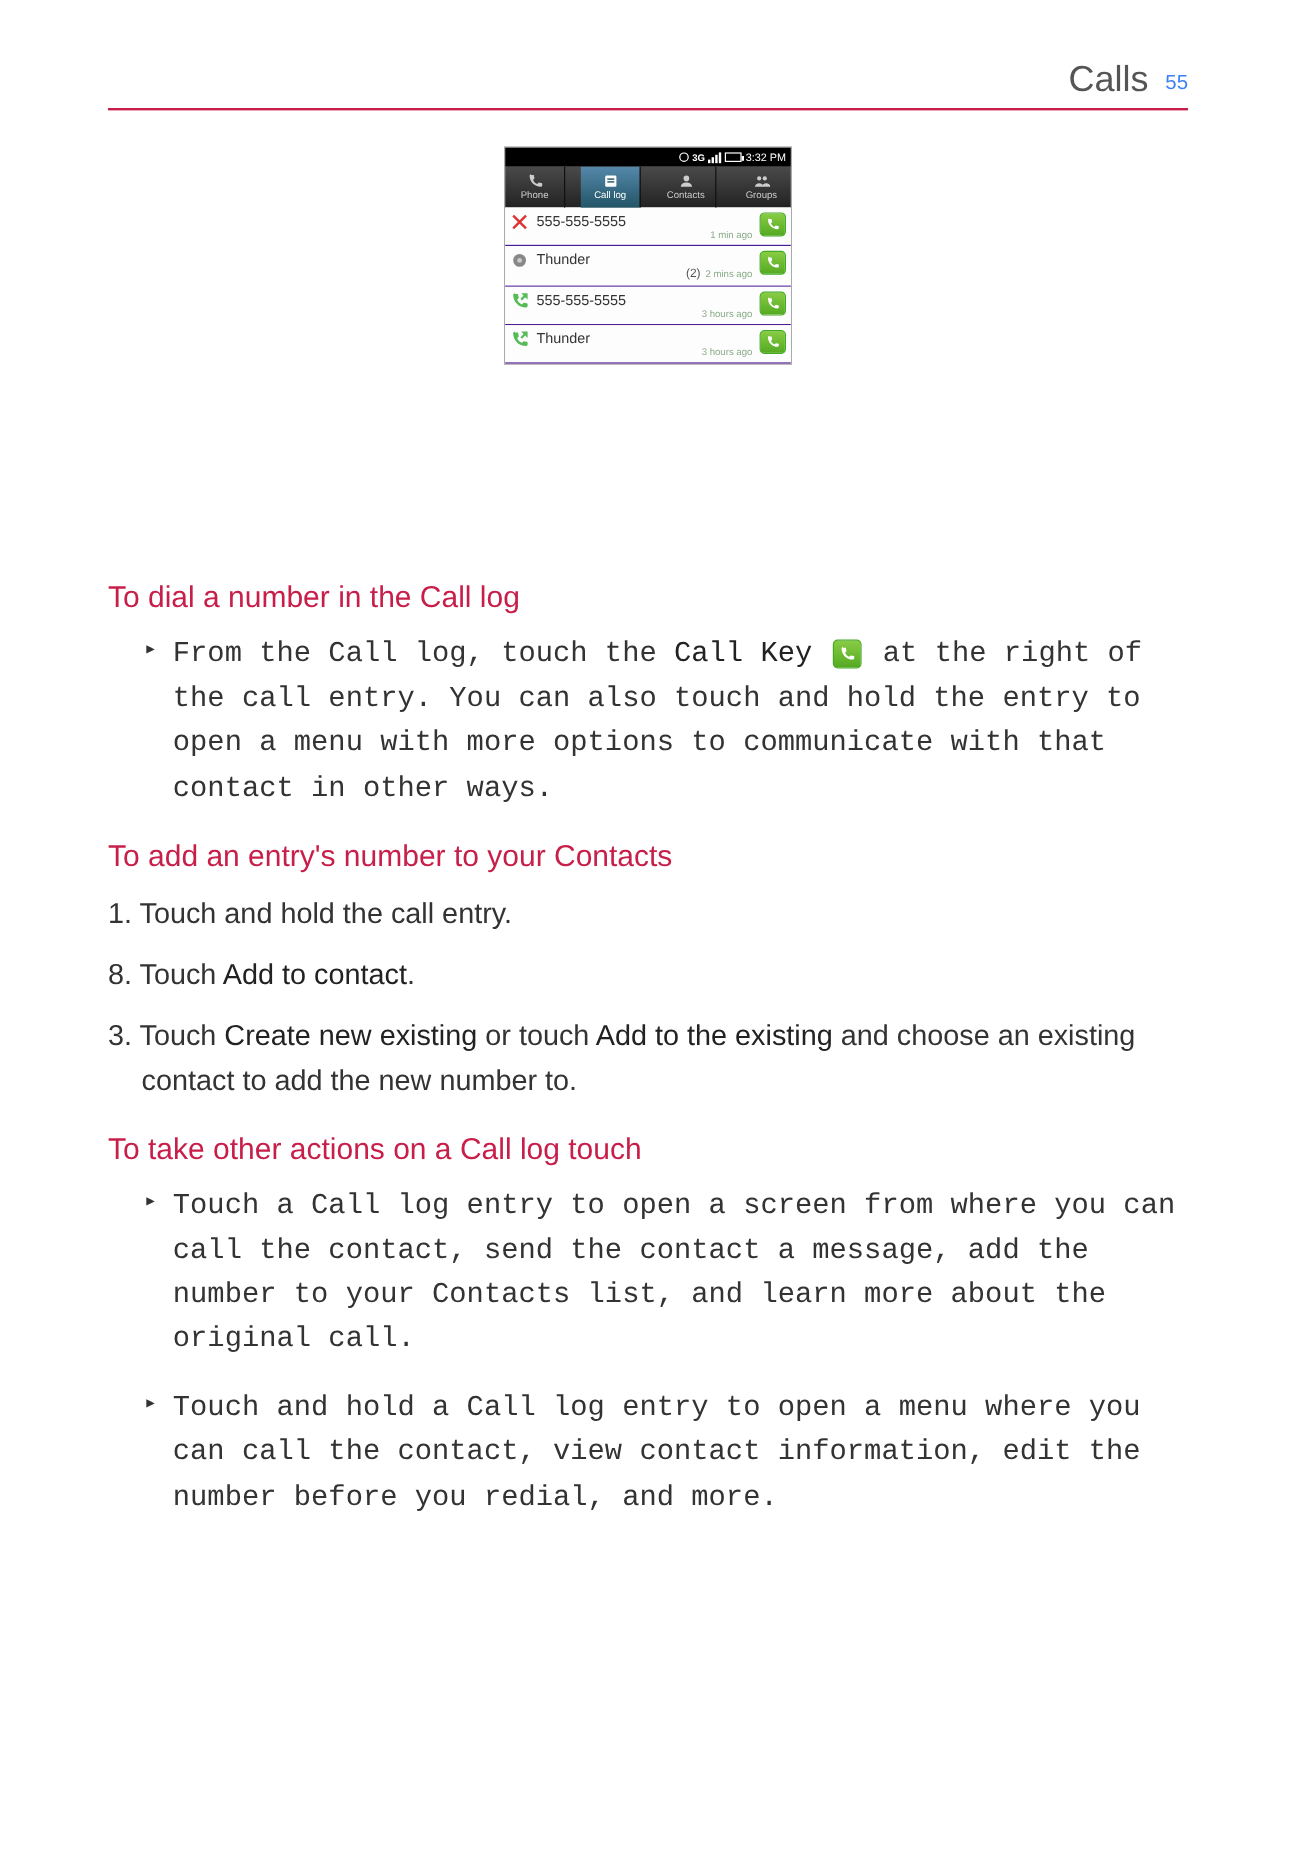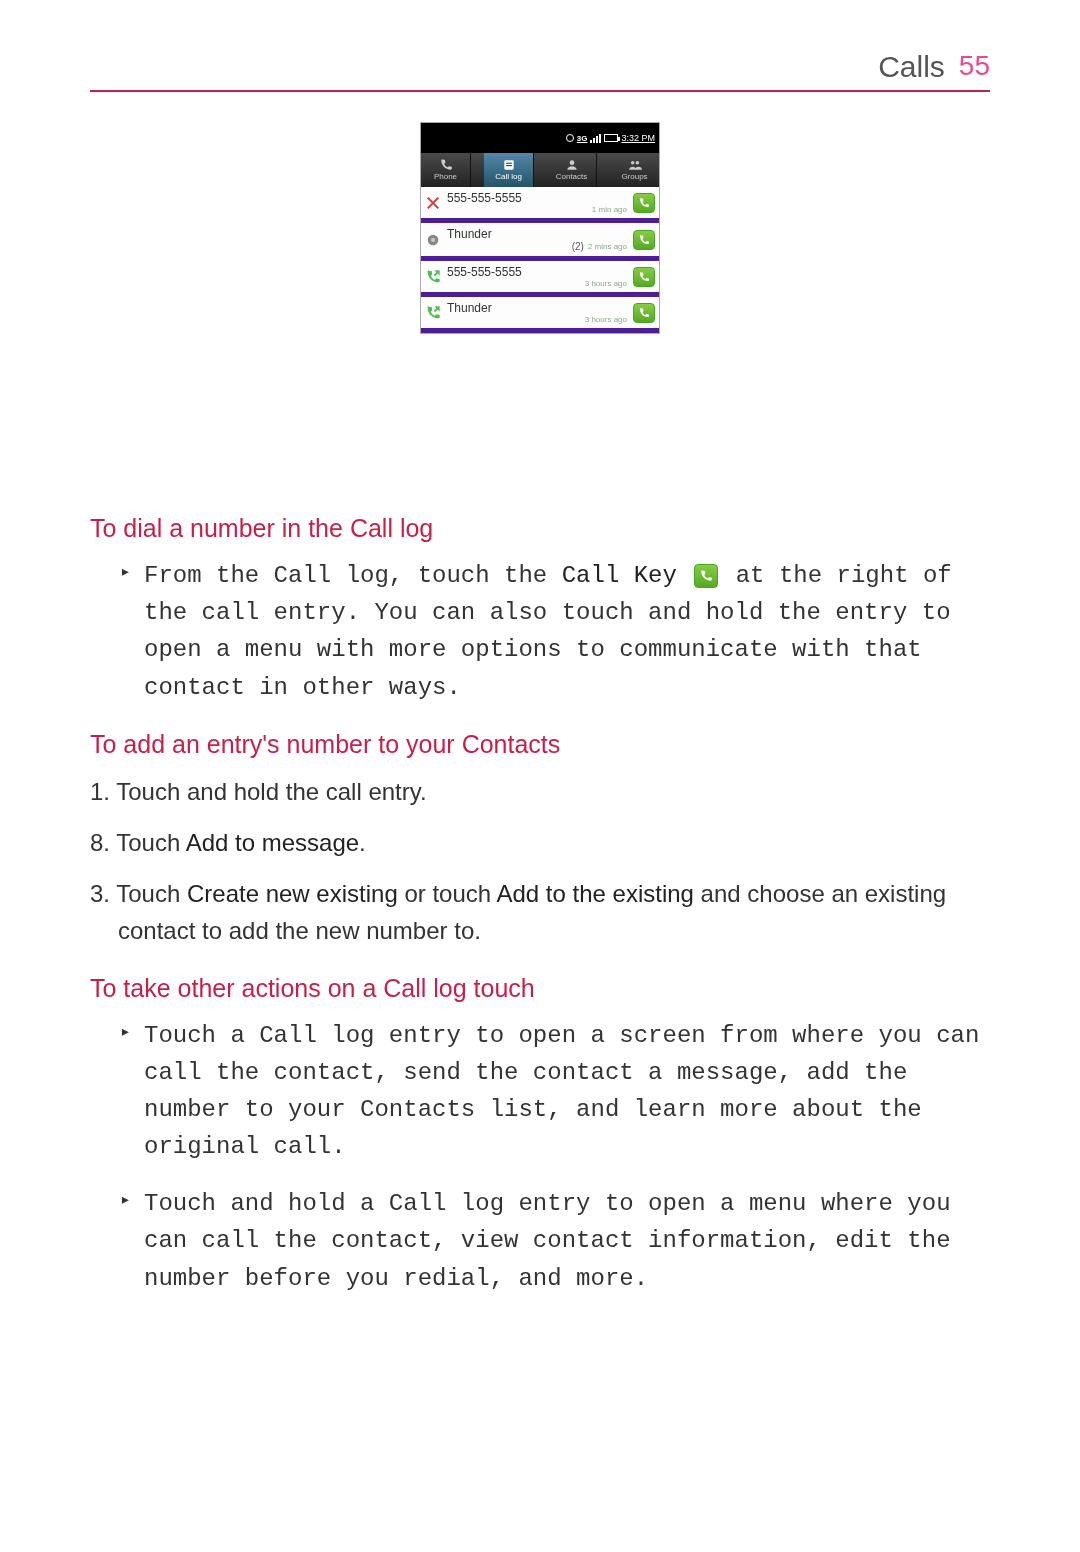--- a/index.html
+++ b/index.html
@@ -22,44 +22,43 @@
     padding-bottom: 6px;
     margin-bottom: 30px;
   }
   .header-title {
     font-size: 30px;
     color: #555;
     font-weight: 400;
     margin-right: 14px;
   }
   .header-page {
-    font-size: 28px;
-    color: #ec4899;
+    font-size: 17px;
+    color: #3b82f6;
     position: relative;
     top: -2px;
   }
   
   .phone {
     width: 240px;
     margin: 0 auto 180px auto;
     border: 1px solid #aaa;
     background: #f8f8f8;
     font-size: 11px;
   }
   .statusbar {
-    height: 30px;
+    height: 16px;
     background: #000;
     color: #fff;
     display: flex;
     justify-content: flex-end;
     align-items: center;
     gap: 3px;
     padding: 0 4px;
     font-size: 9px;
-    text-decoration: underline;
   }
   .sb-ico { width: 10px; height: 10px; display:inline-block; }
   .sb-sync { border:1.5px solid #fff; border-radius:50%; width:8px; height:8px; position:relative;}
   .sb-sig { display:flex; align-items:flex-end; gap:1px; height:9px;}
   .sb-sig span{ width:2px; background:#fff; display:inline-block;}
   .sb-sig span:nth-child(1){height:3px}.sb-sig span:nth-child(2){height:5px}.sb-sig span:nth-child(3){height:7px}.sb-sig span:nth-child(4){height:9px}
   .sb-batt { width:14px; height:8px; border:1px solid #fff; position:relative;}
   .sb-batt::after{content:"";position:absolute;right:-3px;top:2px;width:2px;height:4px;background:#fff;}
   .tabs {
     display: flex;
@@ -77,22 +76,22 @@
     font-size: 8px;
     border-right: 1px solid #111;
     gap:1px;
   }
   .tab:last-child{border-right:none;}
   .tab.active { background: linear-gradient(#58a,#256); color: #fff; }
   .tab-ico { width:14px; height:12px; display:flex; align-items:center; justify-content:center;}
   .call-list { background:#f4f4f4; }
   .call-row {
     display:flex;
-    align-items:center;
-    border-bottom: 5px solid #4c1d95;
+    align-items:flex-start;
+    border-bottom: 1px solid #4c1d95;
     padding: 4px 4px;
     background:#fdfdfd;
     gap:6px;
   }
   .type-ico { width:16px; height:16px; display:flex; align-items:center; justify-content:center; flex:0 0 16px;}
   .row-main { flex:1; display:flex; flex-direction:column; }
   .row-name { font-size: 12px; color:#333; }
   .row-meta { font-size: 8px; color: #8a8; text-align:right; display:flex; justify-content:flex-end; gap:4px; align-items:center;}
   .count { color:#555; font-size:10px;}
   .call-btn {
@@ -294,21 +293,21 @@
     <span class="inline-call-key">
         <svg viewBox="0 0 24 24">
           <path fill="#fff" d="M6 2c-1 0-2 1-2 2 0 9 7 16 16 16 1 0 2-1 2-2v-3l-5-1-2 2c-3-1-5-3-6-6l2-2-1-5H6z"></path>
         </svg>
       </span><span> at the right of the call entry. You can also touch and hold the entry to open a menu with more options to communicate with that contact in other ways.</span>
   </div>
 
   <h3 class="section-title">To add an entry's number to your Contacts</h3>
   <p class="ol-item">1. Touch and hold the call entry.</p>
   <p class="ol-item">
-    <span>8. Touch </span><span class="strong">Add to message</span><span>.</span>
+    <span>8. Touch </span><span class="strong">Add to contact</span><span>.</span>
   </p>
   <p class="ol-item">
     <span>3. Touch </span><span class="strong">Create new existing</span><span> or touch </span><span class="strong">Add to the existing</span><span> and choose an existing contact to add the new number to.</span>
   </p>
 
   <h3 class="section-title">To take other actions on a Call log touch</h3>
   <div class="bullet-block">Touch a Call log entry to open a screen from where you can call the contact, send the contact a message, add the number to your Contacts list, and learn more about the original call.</div>
   <div class="bullet-block">Touch and hold a Call log entry to open a menu where you can call the contact, view contact information, edit the number before you redial, and more.</div>
 
 </div>

